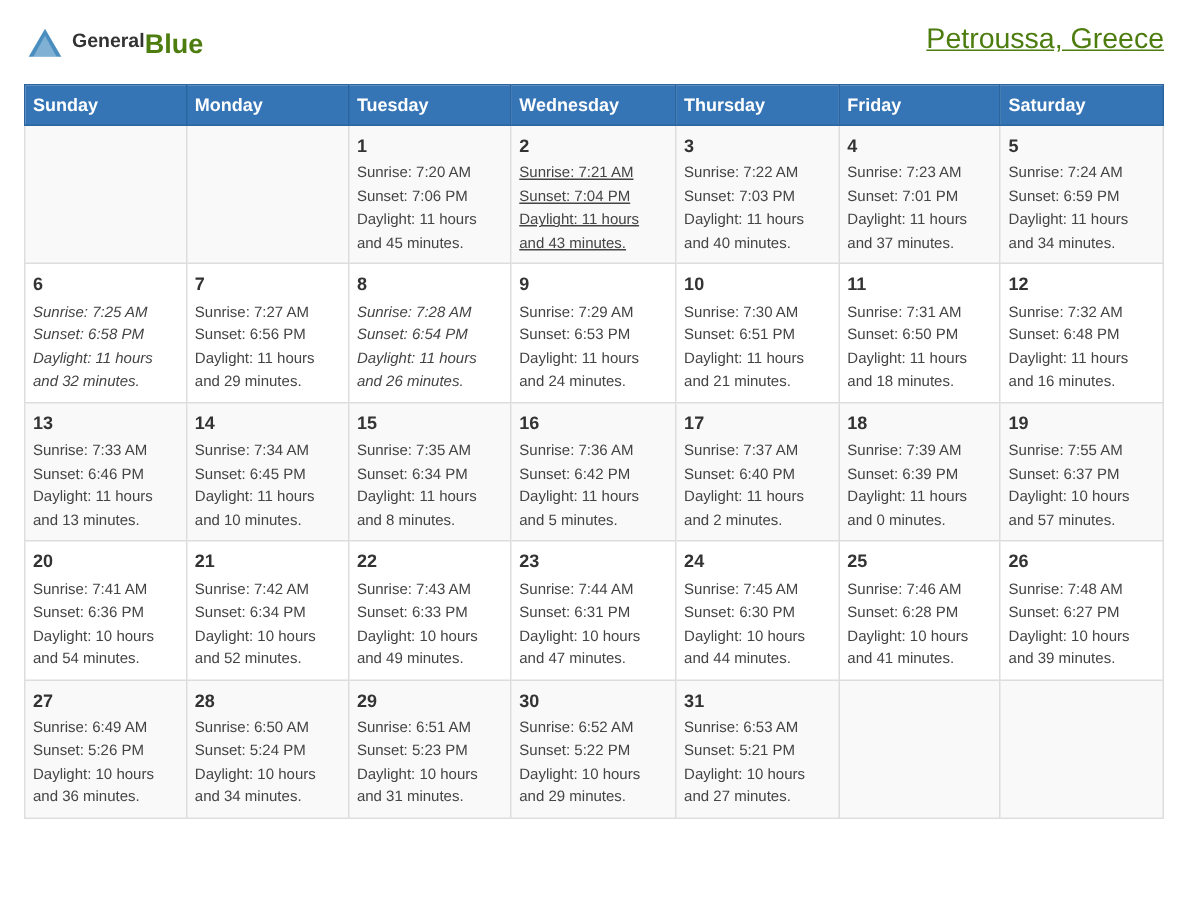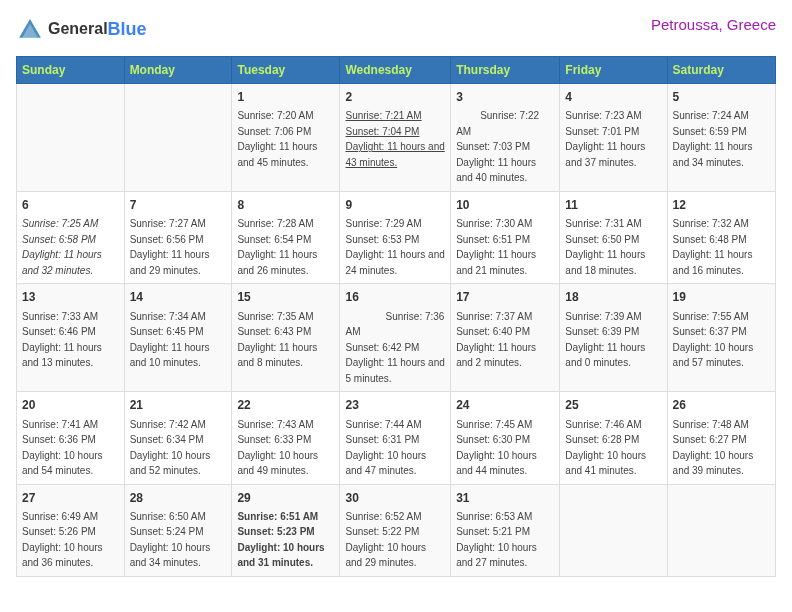--- a/index.html
+++ b/index.html
@@ -15,56 +15,57 @@
       justify-content: space-between;
       align-items: flex-start;
       margin-bottom: 12px;
     }
     .logo {
       display: flex;
       align-items: center;
       gap: 4px;
     }
     .logo-text-general {
-      font-size: 16px;
+      font-size: 13px;
       font-weight: bold;
       color: #333;
       line-height: 1.1;
     }
     .logo-text-blue {
       font-size: 18px;
       font-weight: bold;
-      color: #3b82f6;
+      color: #4d7c0f;
       line-height: 1.1;
     }
     .logo-icon {
       width: 28px;
       height: 28px;
     }
     .title-block {
       text-align: right;
     }
     .month-title {
       font-size: 36px;
       font-weight: normal;
       color: #333;
       line-height: 1.1;
     }
     .location {
-      font-size: 15px;
-      color: #a21caf;
+      font-size: 19px;
+      color: #4d7c0f;
+      text-decoration: underline;
     }
     table {
       width: 100%;
       border-collapse: collapse;
       font-size: 10.5px;
     }
     thead tr th {
       background-color: #3575b5;
-      color: #bef264;
+      color: #ffffff;
       text-align: left;
       padding: 6px 5px;
       font-size: 12px;
       font-weight: bold;
       border: 1px solid #2a65a0;
     }
     tbody tr td {
       vertical-align: top;
       padding: 5px 5px;
       border: 1px solid #ddd;
@@ -126,38 +127,38 @@
   <tbody id="calendar-body">
       <tr>
         <td></td>
         <td></td>
         <td><span class="day-num">1</span><span class="day-info" style="white-space: pre-line;">Sunrise: 7:20 AM
 Sunset: 7:06 PM
 Daylight: 11 hours and 45 minutes.</span></td>
         <td><span class="day-num">2</span><span class="day-info" style="white-space: pre-line; text-decoration: underline;">Sunrise: 7:21 AM
 Sunset: 7:04 PM
 Daylight: 11 hours and 43 minutes.</span></td>
-        <td><span class="day-num">3</span><span class="day-info" style="white-space: pre-line; margin-left: 24px;">Sunrise: 7:22 AM
+        <td><span class="day-num">3</span><span class="day-info" style="white-space: pre-line;">Sunrise: 7:22 AM
 Sunset: 7:03 PM
 Daylight: 11 hours and 40 minutes.</span></td>
         <td><span class="day-num">4</span><span class="day-info" style="white-space: pre-line;">Sunrise: 7:23 AM
 Sunset: 7:01 PM
 Daylight: 11 hours and 37 minutes.</span></td>
         <td><span class="day-num">5</span><span class="day-info" style="white-space: pre-line;">Sunrise: 7:24 AM
 Sunset: 6:59 PM
 Daylight: 11 hours and 34 minutes.</span></td>
       </tr>
       <tr>
         <td><span class="day-num">6</span><span class="day-info" style="white-space: pre-line; font-style: italic;">Sunrise: 7:25 AM
 Sunset: 6:58 PM
 Daylight: 11 hours and 32 minutes.</span></td>
         <td><span class="day-num">7</span><span class="day-info" style="white-space: pre-line;">Sunrise: 7:27 AM
 Sunset: 6:56 PM
 Daylight: 11 hours and 29 minutes.</span></td>
-        <td><span class="day-num">8</span><span class="day-info" style="white-space: pre-line;">Sunrise: 7:28 AM
+        <td><span class="day-num">8</span><span class="day-info" style="white-space: pre-line; font-style: italic;">Sunrise: 7:28 AM
 Sunset: 6:54 PM
 Daylight: 11 hours and 26 minutes.</span></td>
         <td><span class="day-num">9</span><span class="day-info" style="white-space: pre-line;">Sunrise: 7:29 AM
 Sunset: 6:53 PM
 Daylight: 11 hours and 24 minutes.</span></td>
         <td><span class="day-num">10</span><span class="day-info" style="white-space: pre-line;">Sunrise: 7:30 AM
 Sunset: 6:51 PM
 Daylight: 11 hours and 21 minutes.</span></td>
         <td><span class="day-num">11</span><span class="day-info" style="white-space: pre-line;">Sunrise: 7:31 AM
 Sunset: 6:50 PM
@@ -167,23 +168,23 @@
 Daylight: 11 hours and 16 minutes.</span></td>
       </tr>
       <tr>
         <td><span class="day-num">13</span><span class="day-info" style="white-space: pre-line;">Sunrise: 7:33 AM
 Sunset: 6:46 PM
 Daylight: 11 hours and 13 minutes.</span></td>
         <td><span class="day-num">14</span><span class="day-info" style="white-space: pre-line;">Sunrise: 7:34 AM
 Sunset: 6:45 PM
 Daylight: 11 hours and 10 minutes.</span></td>
         <td><span class="day-num">15</span><span class="day-info" style="white-space: pre-line;">Sunrise: 7:35 AM
-Sunset: 6:43 PM
+Sunset: 6:34 PM
 Daylight: 11 hours and 8 minutes.</span></td>
-        <td><span class="day-num">16</span><span class="day-info" style="white-space: pre-line; margin-left: 40px;">Sunrise: 7:36 AM
+        <td><span class="day-num">16</span><span class="day-info" style="white-space: pre-line;">Sunrise: 7:36 AM
 Sunset: 6:42 PM
 Daylight: 11 hours and 5 minutes.</span></td>
         <td><span class="day-num">17</span><span class="day-info" style="white-space: pre-line;">Sunrise: 7:37 AM
 Sunset: 6:40 PM
 Daylight: 11 hours and 2 minutes.</span></td>
         <td><span class="day-num">18</span><span class="day-info" style="white-space: pre-line;">Sunrise: 7:39 AM
 Sunset: 6:39 PM
 Daylight: 11 hours and 0 minutes.</span></td>
         <td><span class="day-num">19</span><span class="day-info" style="white-space: pre-line;">Sunrise: 7:55 AM
 Sunset: 6:37 PM
@@ -212,21 +213,21 @@
 Sunset: 6:27 PM
 Daylight: 10 hours and 39 minutes.</span></td>
       </tr>
       <tr>
         <td><span class="day-num">27</span><span class="day-info" style="white-space: pre-line;">Sunrise: 6:49 AM
 Sunset: 5:26 PM
 Daylight: 10 hours and 36 minutes.</span></td>
         <td><span class="day-num">28</span><span class="day-info" style="white-space: pre-line;">Sunrise: 6:50 AM
 Sunset: 5:24 PM
 Daylight: 10 hours and 34 minutes.</span></td>
-        <td><span class="day-num">29</span><span class="day-info" style="white-space: pre-line; font-weight: bold;">Sunrise: 6:51 AM
+        <td><span class="day-num">29</span><span class="day-info" style="white-space: pre-line;">Sunrise: 6:51 AM
 Sunset: 5:23 PM
 Daylight: 10 hours and 31 minutes.</span></td>
         <td><span class="day-num">30</span><span class="day-info" style="white-space: pre-line;">Sunrise: 6:52 AM
 Sunset: 5:22 PM
 Daylight: 10 hours and 29 minutes.</span></td>
         <td><span class="day-num">31</span><span class="day-info" style="white-space: pre-line;">Sunrise: 6:53 AM
 Sunset: 5:21 PM
 Daylight: 10 hours and 27 minutes.</span></td>
         <td></td>
         <td></td>

